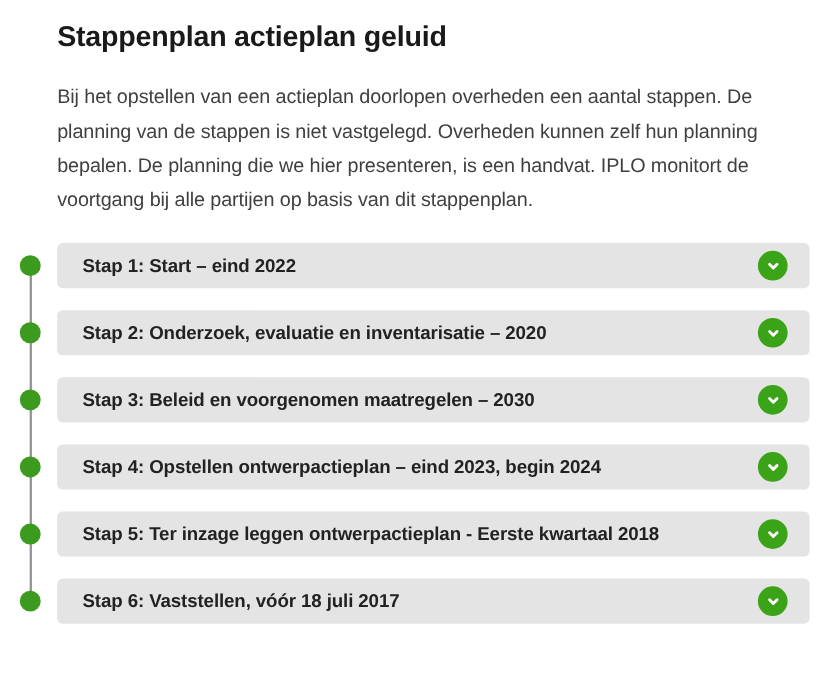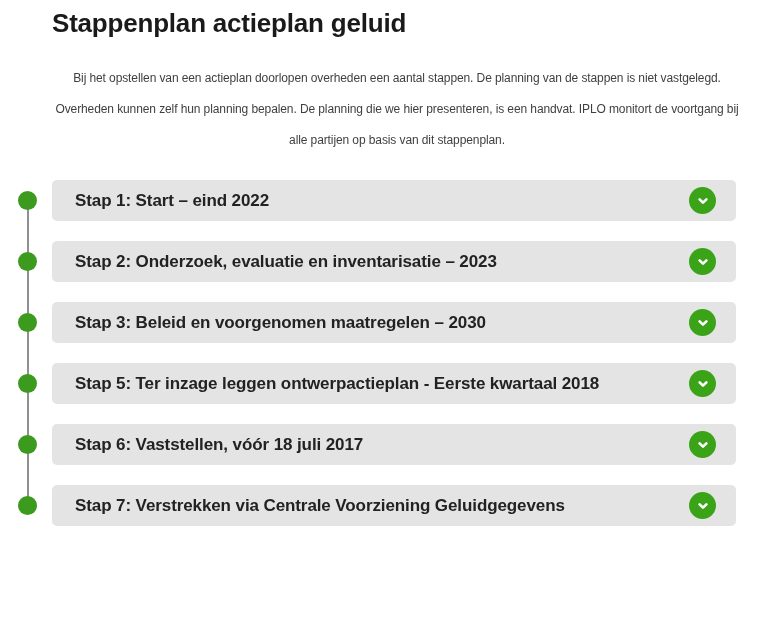--- a/index.html
+++ b/index.html
@@ -12,34 +12,33 @@
     --body-text:#3f3f3f;
     --bar-text:#222222;
   }
   *{box-sizing:border-box;margin:0;padding:0;}
   html,body{background:#ffffff;}
   body{
     width:764px;height:628px;overflow:hidden;
     font-family:"Liberation Sans", sans-serif;
     color:var(--body-text);
   }
-  .page{padding:6px 14px 0 52px;}
+  .page{padding:16px 14px 0 52px;}
   h1.page-title{
     font-size:26px;line-height:1.2;font-weight:700;
     color:var(--heading-text);
     letter-spacing:-0.2px;
     margin-top:2px;
   }
   p.intro{
     margin-top:24px;
-    font-size:12px;line-height:31px;
+    font-size:18px;line-height:31px;
     max-width:690px;
     color:var(--body-text);
     letter-spacing:-0.1px;
-    text-align:center;
   }
   .steps{
     position:relative;
     margin:24px 0 0 -52px;   
     padding-right:14px;
   }
   .timeline-line{
     position:absolute;
     left:27.25px;width:1.5px;
     top:20px;bottom:21px;
@@ -104,41 +103,52 @@
           <svg width="14" height="14" viewBox="0 0 14 14">
               <polyline points="3.6,5.3 7,8.7 10.4,5.3" fill="none" stroke="#ffffff" stroke-width="2.6" stroke-linecap="round" stroke-linejoin="round"></polyline>
             </svg>
         </span>
       </button>
     </div>
 
     <div class="step-row">
       <span class="dot"></span>
       <button class="bar">
-        <span class="bar-label">Stap 2: Onderzoek, evaluatie en inventarisatie – 2023</span>
+        <span class="bar-label">Stap 2: Onderzoek, evaluatie en inventarisatie – 2020</span>
         <span class="toggle">
           <svg width="14" height="14" viewBox="0 0 14 14">
               <polyline points="3.6,5.3 7,8.7 10.4,5.3" fill="none" stroke="#ffffff" stroke-width="2.6" stroke-linecap="round" stroke-linejoin="round"></polyline>
             </svg>
         </span>
       </button>
     </div>
 
     <div class="step-row">
       <span class="dot"></span>
       <button class="bar">
         <span class="bar-label">Stap 3: Beleid en voorgenomen maatregelen – 2030</span>
         <span class="toggle">
           <svg width="14" height="14" viewBox="0 0 14 14">
               <polyline points="3.6,5.3 7,8.7 10.4,5.3" fill="none" stroke="#ffffff" stroke-width="2.6" stroke-linecap="round" stroke-linejoin="round"></polyline>
             </svg>
         </span>
       </button>
     </div>
 
+    <div class="step-row">
+      <span class="dot"></span>
+      <button class="bar">
+        <span class="bar-label">Stap 4: Opstellen ontwerpactieplan – eind 2023, begin 2024</span>
+        <span class="toggle">
+          <svg width="14" height="14" viewBox="0 0 14 14">
+              <polyline points="3.6,5.3 7,8.7 10.4,5.3" fill="none" stroke="#ffffff" stroke-width="2.6" stroke-linecap="round" stroke-linejoin="round"></polyline>
+            </svg>
+        </span>
+      </button>
+    </div>
 
     <div class="step-row">
       <span class="dot"></span>
       <button class="bar">
         <span class="bar-label">Stap 5: Ter inzage leggen ontwerpactieplan - Eerste kwartaal 2018</span>
         <span class="toggle">
           <svg width="14" height="14" viewBox="0 0 14 14">
               <polyline points="3.6,5.3 7,8.7 10.4,5.3" fill="none" stroke="#ffffff" stroke-width="2.6" stroke-linecap="round" stroke-linejoin="round"></polyline>
             </svg>
         </span>
@@ -150,26 +160,15 @@
       <button class="bar">
         <span class="bar-label">Stap 6: Vaststellen, vóór 18 juli 2017</span>
         <span class="toggle">
           <svg width="14" height="14" viewBox="0 0 14 14">
               <polyline points="3.6,5.3 7,8.7 10.4,5.3" fill="none" stroke="#ffffff" stroke-width="2.6" stroke-linecap="round" stroke-linejoin="round"></polyline>
             </svg>
         </span>
       </button>
     </div>
 
-    <div class="step-row">
-      <span class="dot"></span>
-      <button class="bar">
-        <span class="bar-label">Stap 7: Verstrekken via Centrale Voorziening Geluidgegevens</span>
-        <span class="toggle">
-          <svg width="14" height="14" viewBox="0 0 14 14">
-              <polyline points="3.6,5.3 7,8.7 10.4,5.3" fill="none" stroke="#ffffff" stroke-width="2.6" stroke-linecap="round" stroke-linejoin="round"></polyline>
-            </svg>
-        </span>
-      </button>
-    </div>
 
   </div>
 </div>
 
 </body></html>

